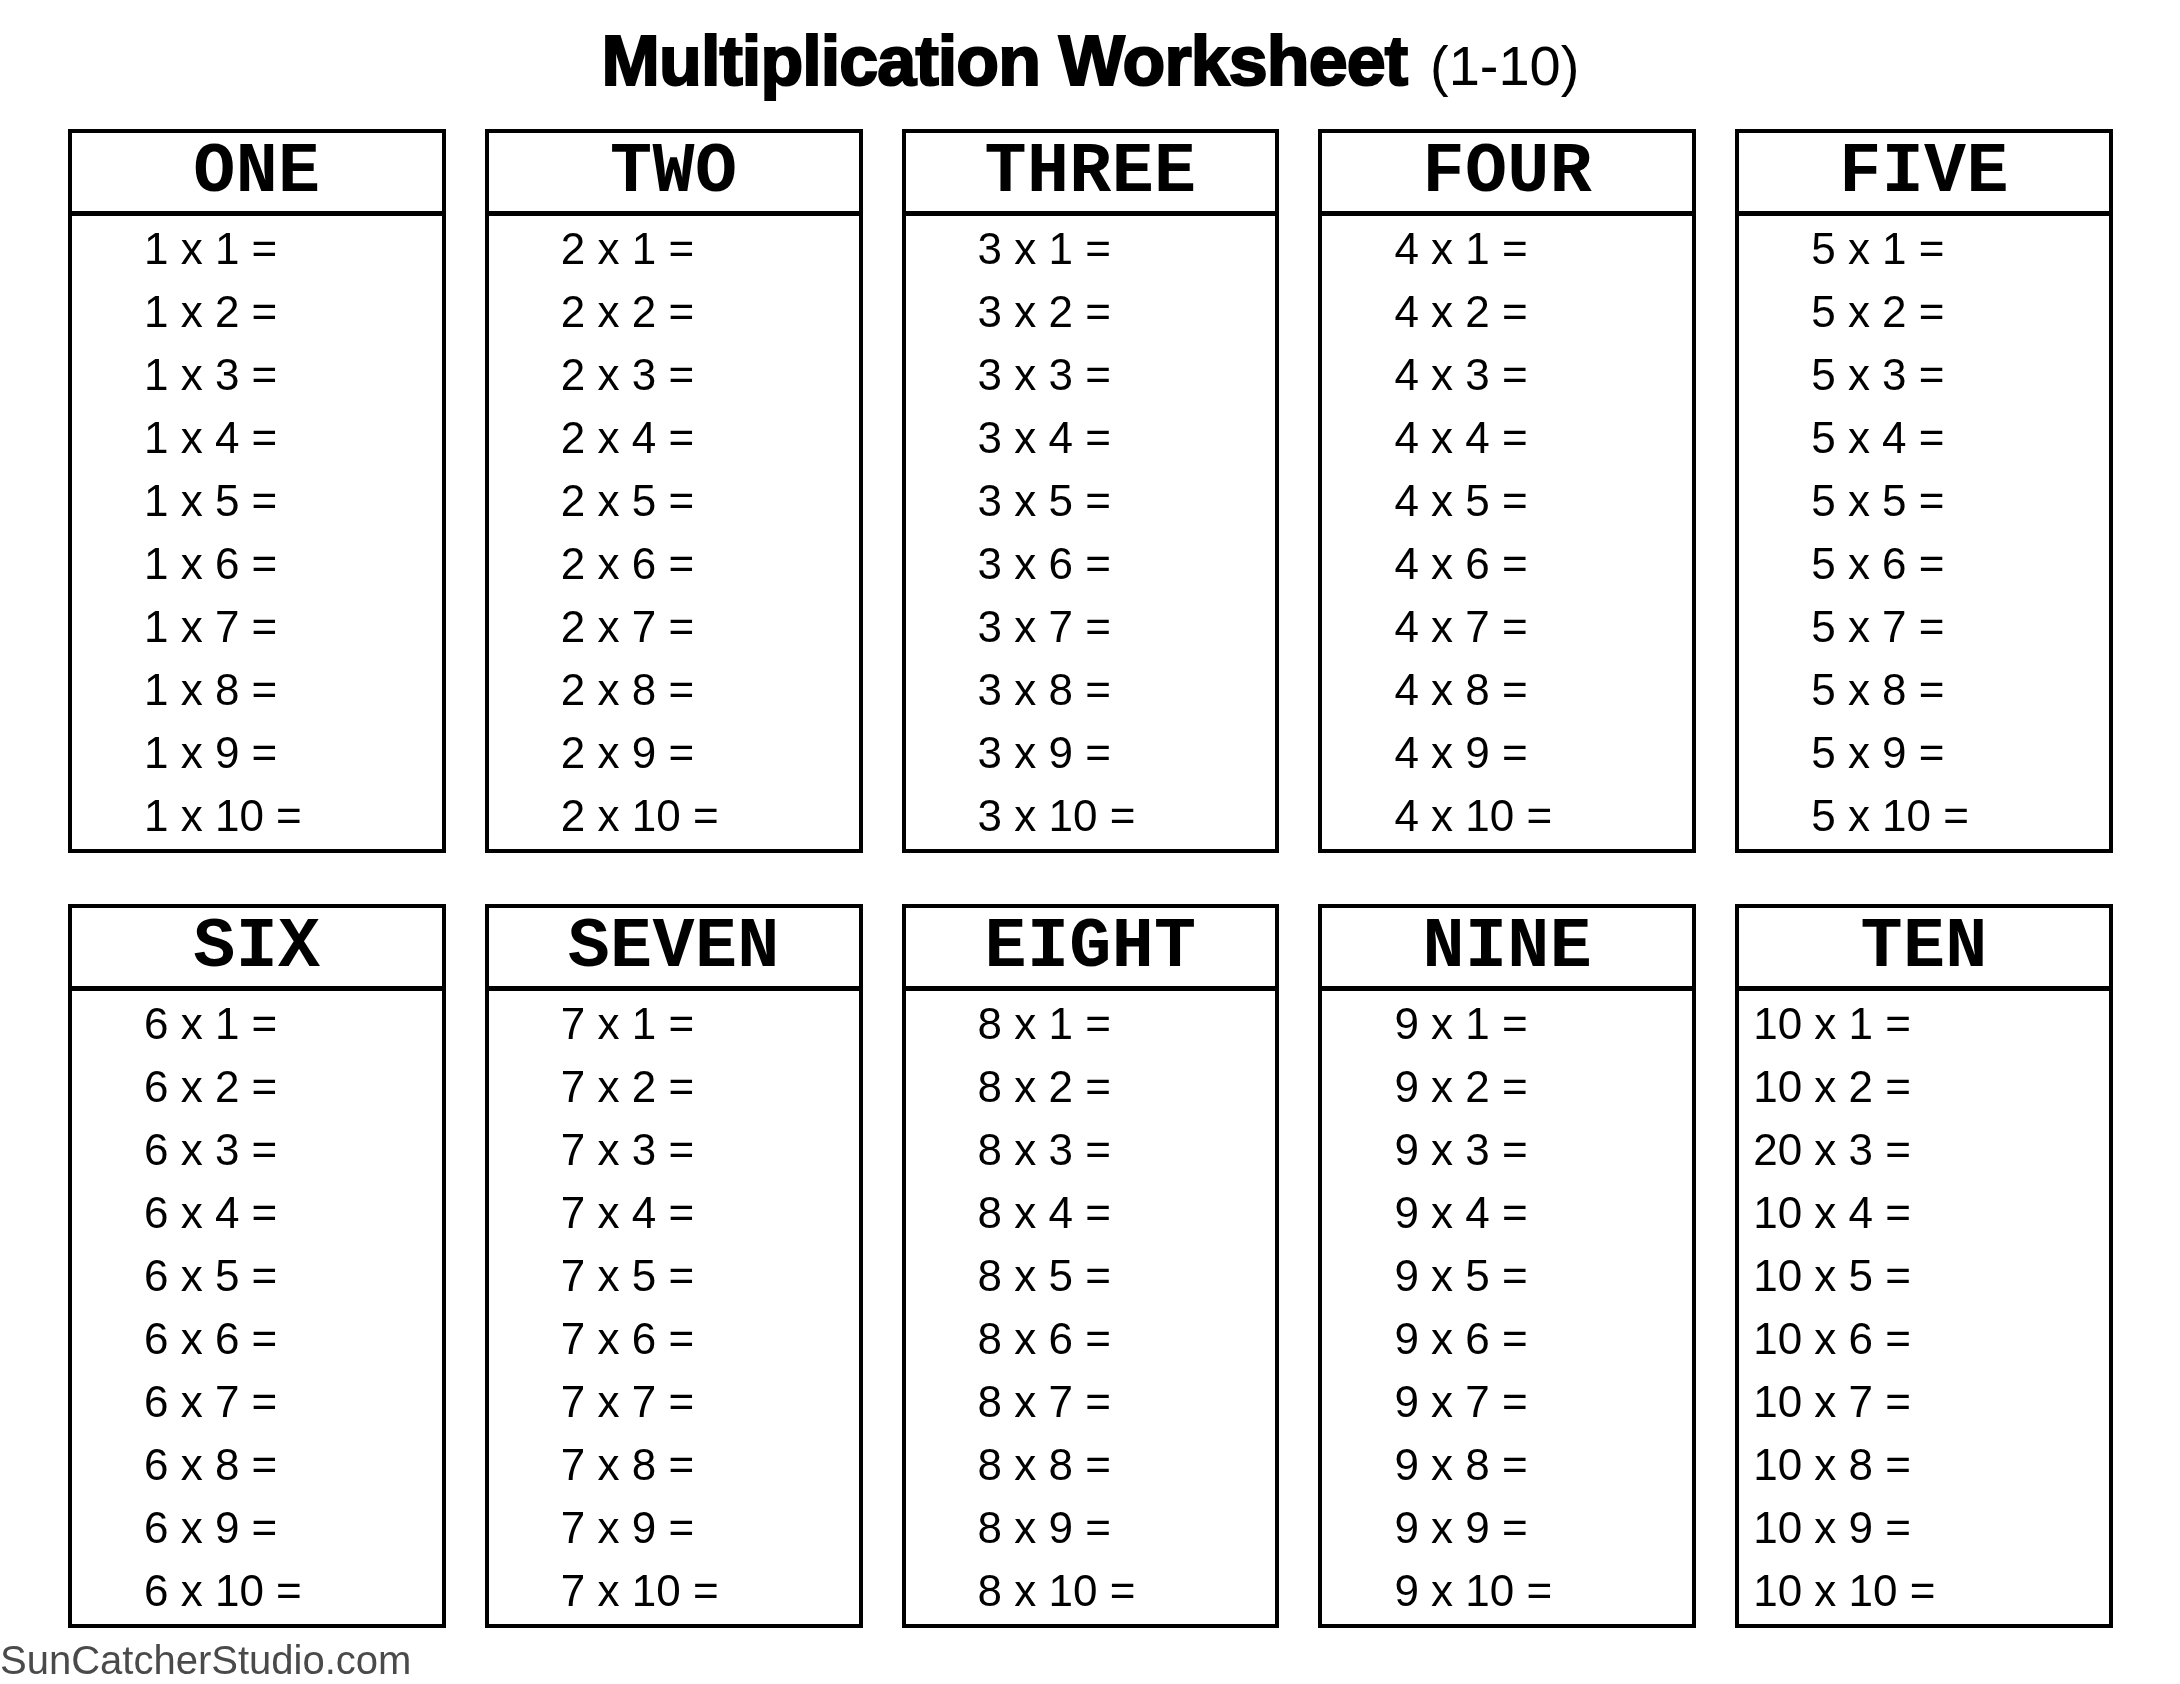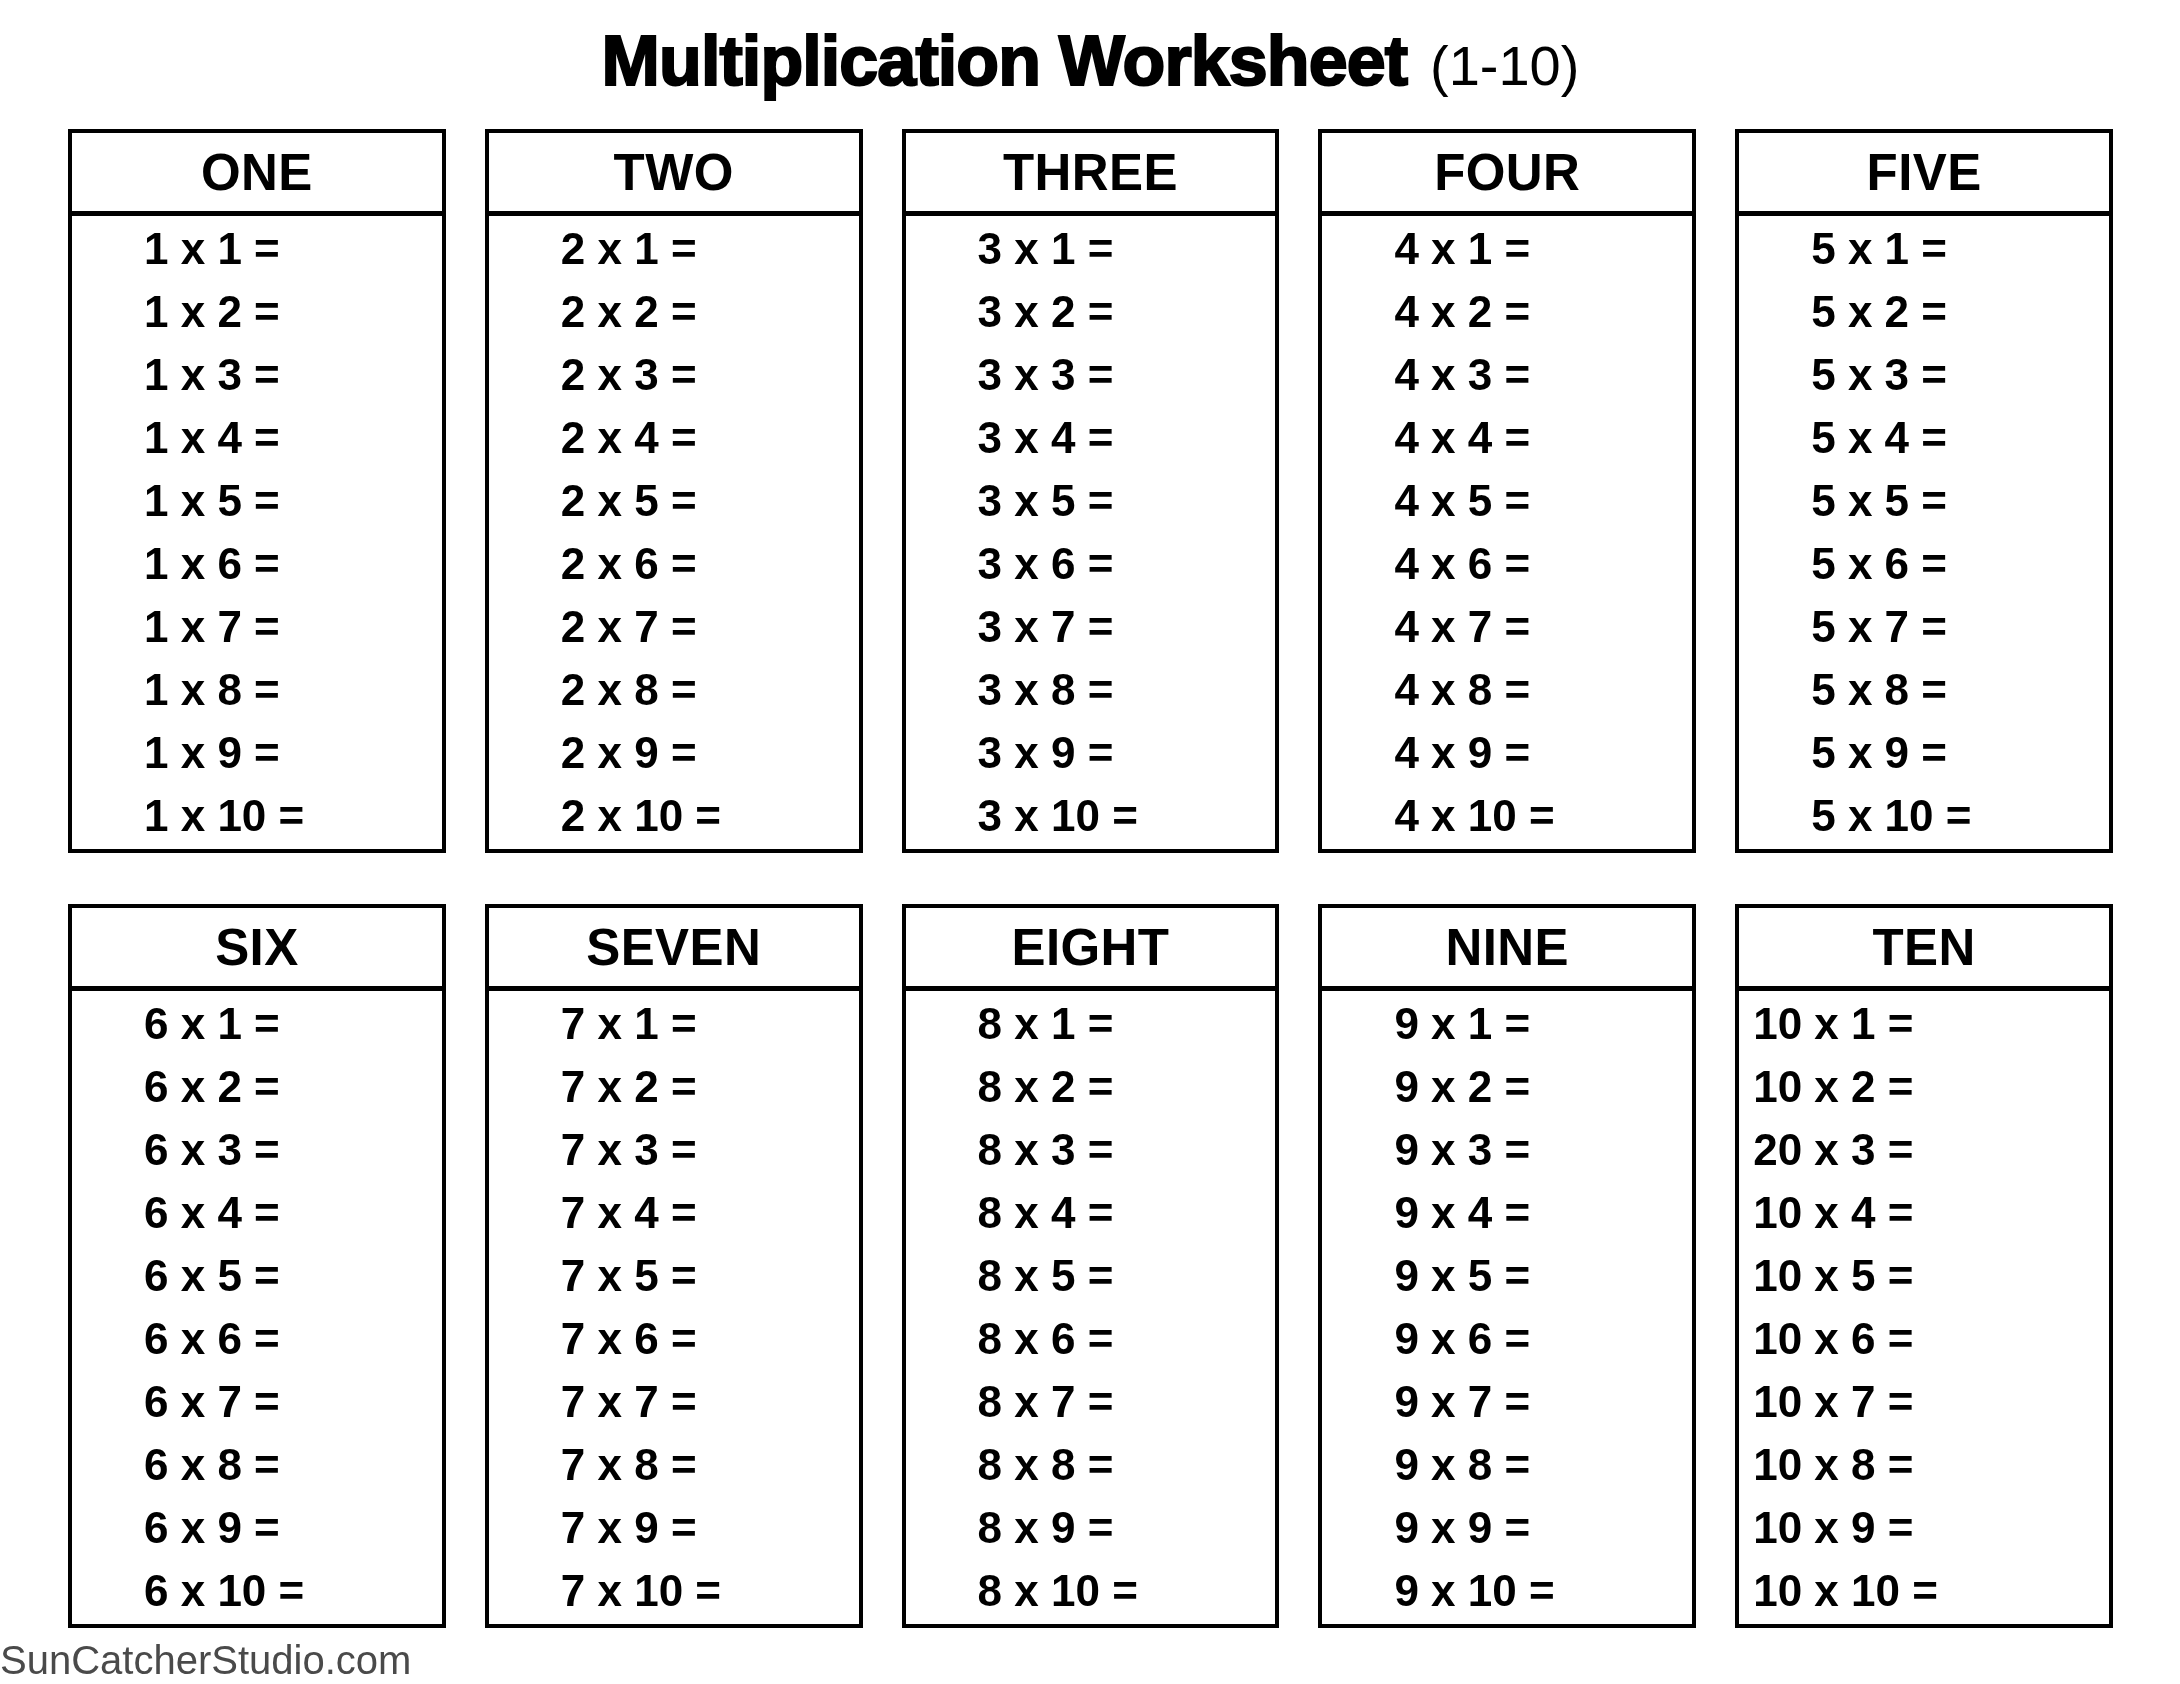--- a/index.html
+++ b/index.html
@@ -50,33 +50,33 @@
     height: 724px;
     box-sizing: border-box;
     background: #ffffff;
   }
   .mtable-header {
     height: 78px;
     border-bottom: 5.1px solid #000000;
     display: flex;
     align-items: center;
     justify-content: center;
-    font-size: 51px;
+    font-size: 70px;
     font-weight: bold;
     letter-spacing: 0.4px;
+    font-family: Liberation Mono, monospace;
   }
   .mtable-body {
     height: 632px;
     display: flex;
     flex-direction: column;
     justify-content: center;
     padding-left: 72px;
     box-sizing: border-box;
     overflow: hidden;
-    font-weight: bold;
   }
   .mtable.narrow-pad .mtable-body {
     padding-left: 14px;
   }
   .problem {
     height: 63px;
     display: flex;
     align-items: center;
     font-size: 44px;
     white-space: nowrap;

